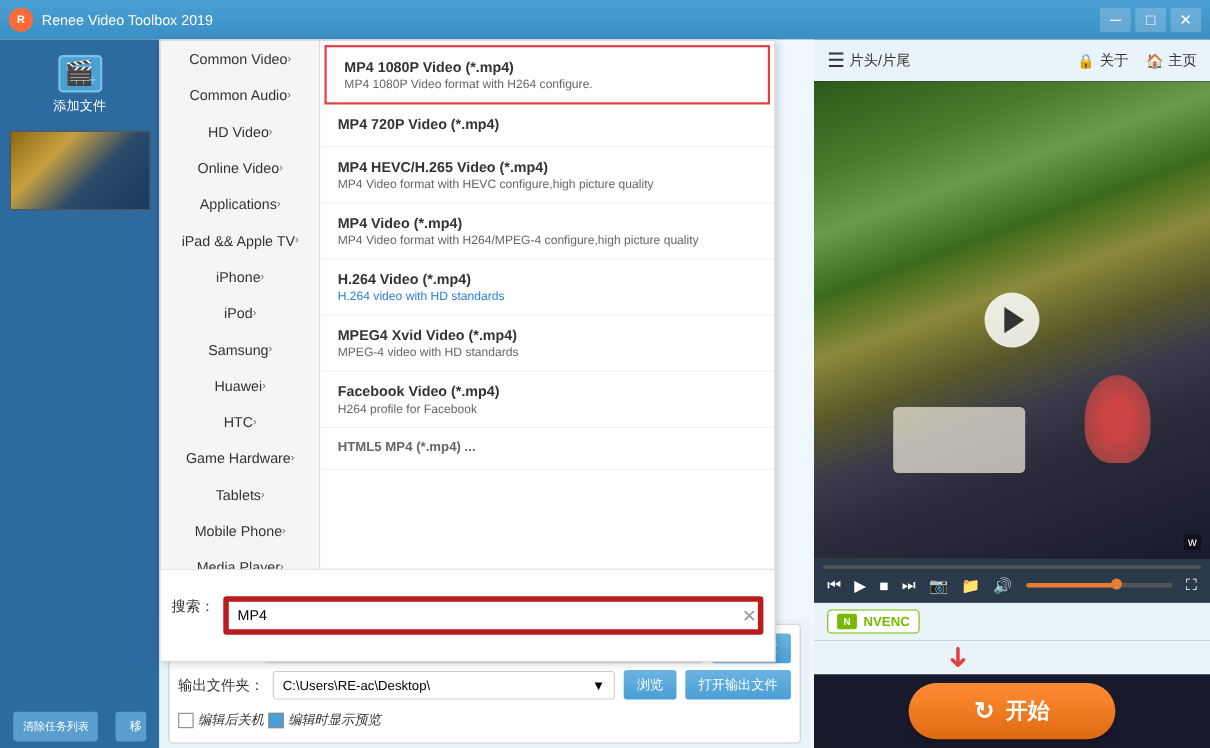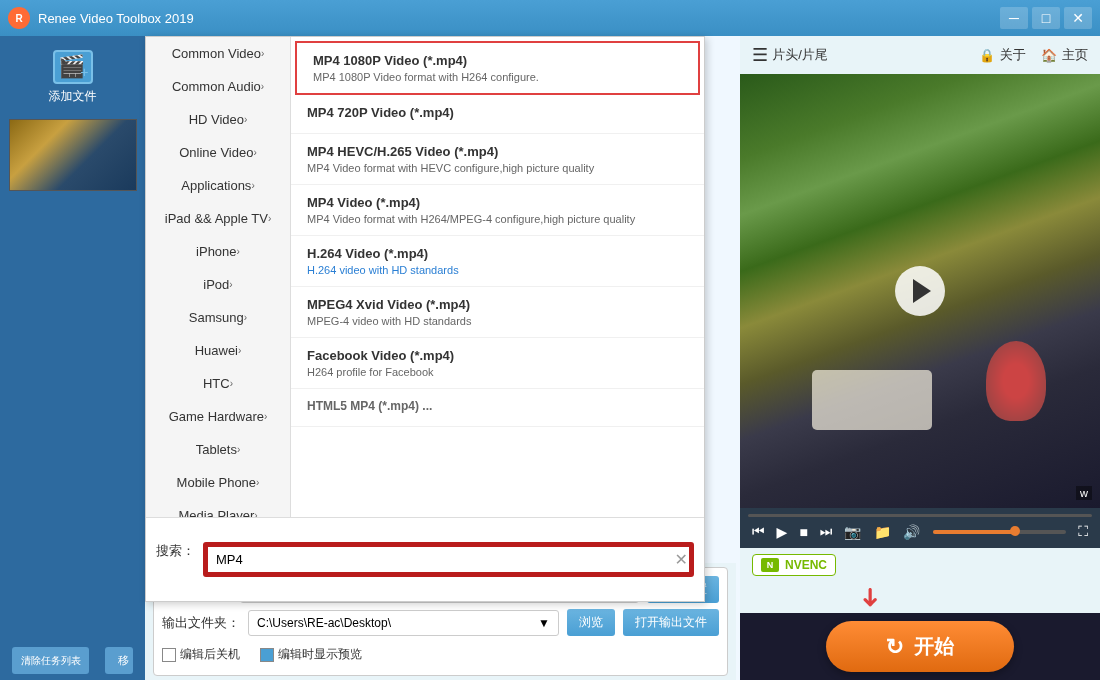--- a/index.html
+++ b/index.html
@@ -368,22 +368,23 @@
       background: linear-gradient(to bottom, #6ab4e0, #4a9fd4);
       color: white;
       border: none;
       border-radius: 3px;
       font-size: 12px;
       cursor: pointer;
     }
     .checkbox-row {
       display: flex;
       align-items: center;
-      gap: 20px;
+      gap: 4px;
       padding: 4px 0;
+      font-style: italic;
     }
     .checkbox-item {
       display: flex; align-items: center; gap: 4px;
       font-size: 12px; color: #333;
     }
     .cb { width: 14px; height: 14px; border: 1px solid #888; background: white; }
     .cb.checked { background: #4a9fd4; }
 
     
     ::-webkit-scrollbar { width: 6px; }

